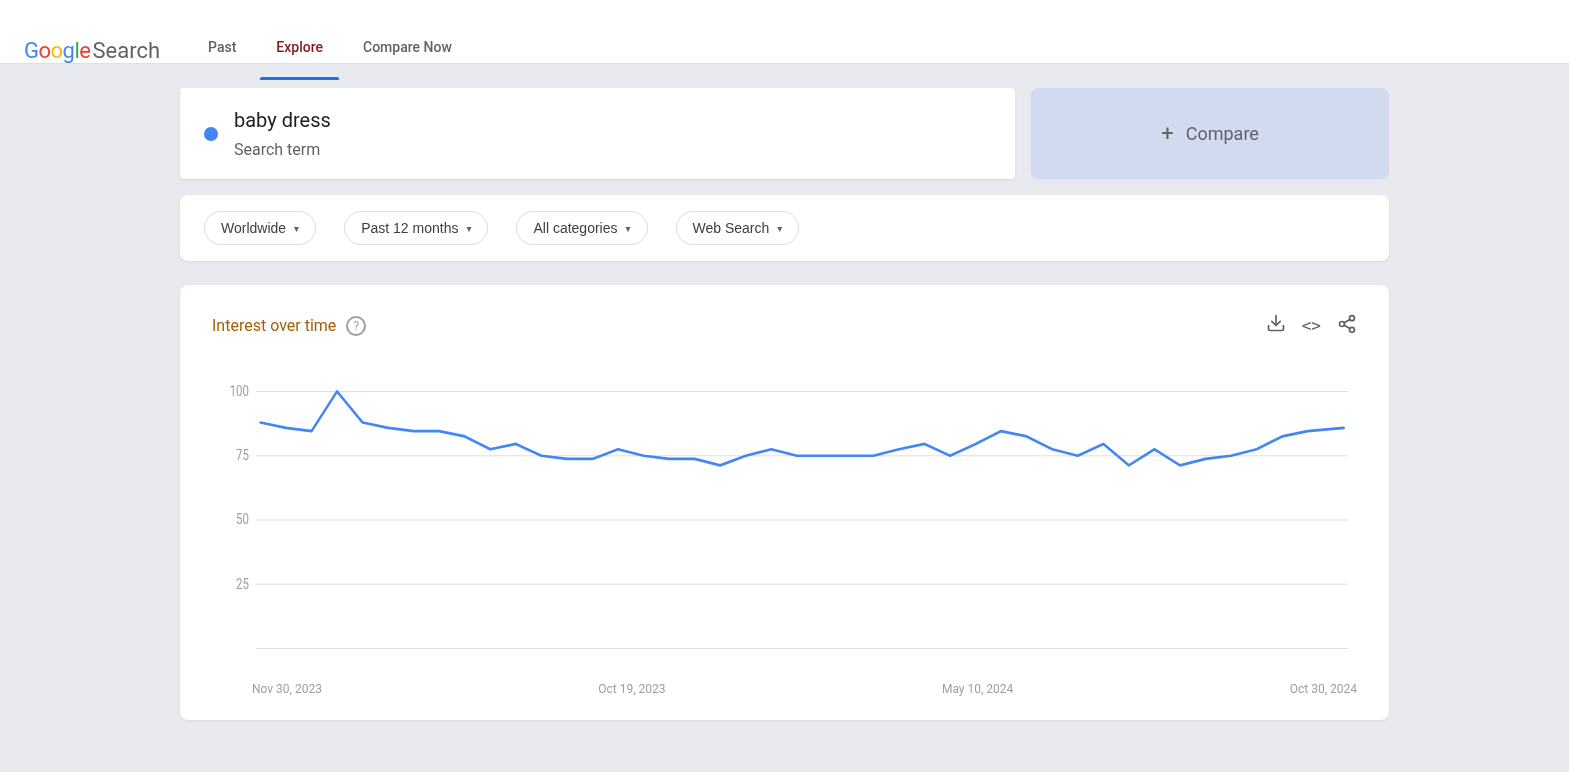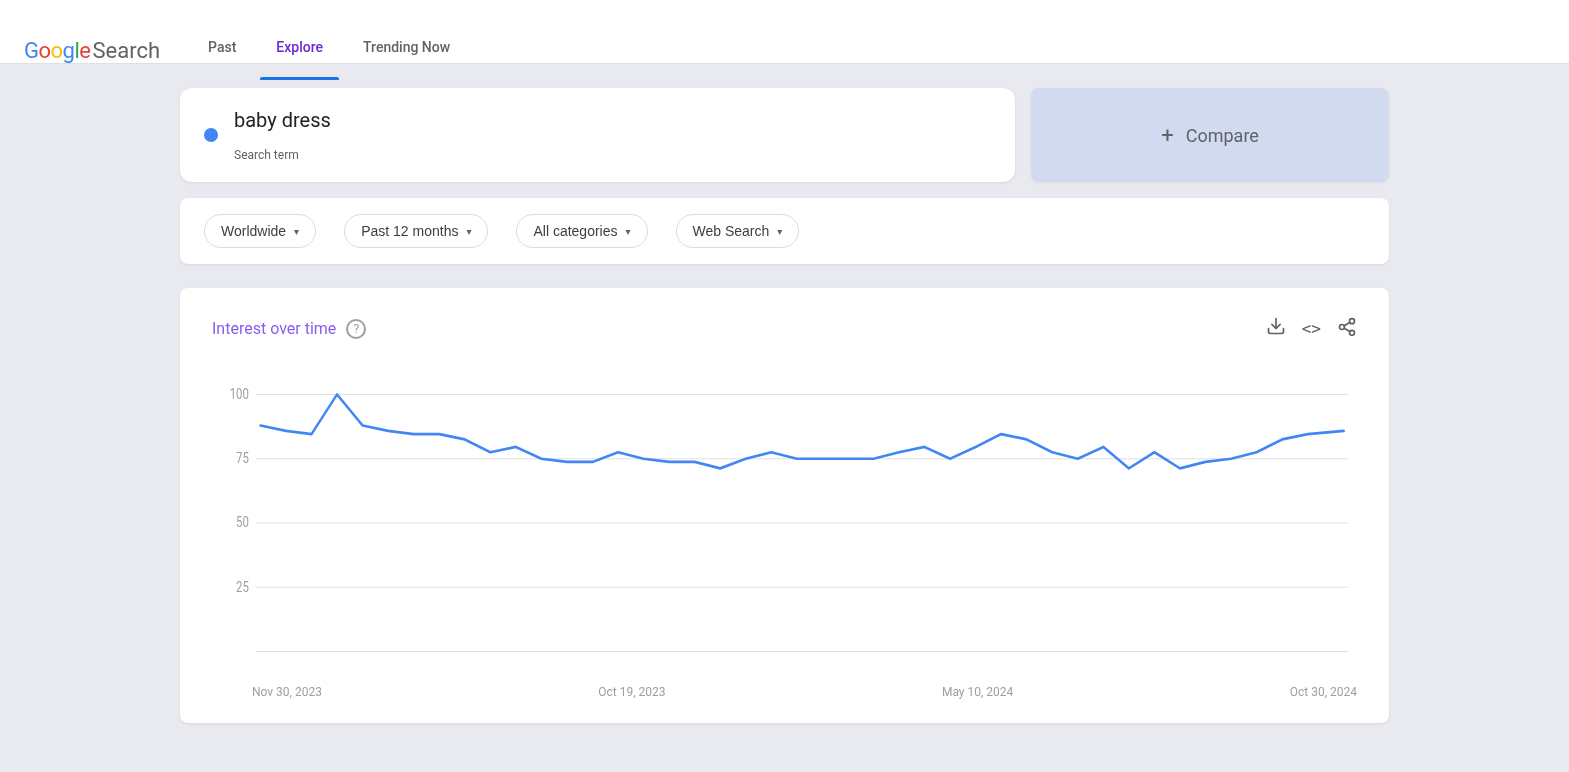--- a/index.html
+++ b/index.html
@@ -51,21 +51,21 @@
       padding: 8px 16px;
       font-size: 14px;
       color: #5f6368;
       cursor: pointer;
       border-radius: 4px;
       text-decoration: none;
       position: relative;
       font-weight: 500;
     }
     .nav-item.active {
-      color: #6d28d9;
+      color: #7f1d1d;
     }
     .nav-item.active::after {
       content: '';
       position: absolute;
       bottom: -17px;
       left: 0;
       right: 0;
       height: 3px;
       background: #1a73e8;
       border-radius: 2px 2px 0 0;
@@ -78,21 +78,21 @@
     }
 
     
     .search-section {
       display: flex;
       gap: 16px;
       margin-bottom: 16px;
     }
     .search-box {
       background: #fff;
-      border-radius: 12px;
+      border-radius: 4px;
       padding: 20px 24px;
       flex: 2.2;
       display: flex;
       align-items: center;
       gap: 16px;
       box-shadow: 0 1px 3px rgba(0,0,0,0.08);
     }
     .search-dot {
       width: 14px;
       height: 14px;
@@ -103,23 +103,23 @@
     .search-term-wrapper {
       display: flex;
       flex-direction: column;
     }
     .search-term {
       font-size: 20px;
       color: #202124;
       font-weight: 400;
     }
     .search-label {
-      font-size: 12px;
-      color: #5f6368;
-      margin-top: 16px;
+      font-size: 16px;
+      color: #5f6368;
+      margin-top: 8px;
     }
     .compare-box {
       background: #d2daf0;
       border-radius: 8px;
       flex: 1;
       display: flex;
       align-items: center;
       justify-content: center;
       gap: 12px;
       cursor: pointer;
@@ -177,21 +177,21 @@
       justify-content: space-between;
       margin-bottom: 32px;
     }
     .chart-title-row {
       display: flex;
       align-items: center;
       gap: 10px;
     }
     .chart-title {
       font-size: 16px;
-      color: #8b5cf6;
+      color: #a16207;
       font-weight: 400;
     }
     .help-icon {
       width: 20px;
       height: 20px;
       border-radius: 50%;
       border: 2px solid #9aa0a6;
       display: flex;
       align-items: center;
       justify-content: center;
@@ -233,21 +233,21 @@
 <div class="header">
   <div class="logo">
     <span class="logo-google">
       <span class="g-blue">G</span><span class="g-red">o</span><span class="g-yellow">o</span><span class="g-blue">g</span><span class="g-green">l</span><span class="g-red">e</span>
     </span>
     <span class="logo-trends">Search</span>
   </div>
   <nav class="nav">
     <a class="nav-item">Past</a>
     <a class="nav-item active">Explore</a>
-    <a class="nav-item">Trending Now</a>
+    <a class="nav-item">Compare Now</a>
   </nav>
 </div>
 
 <div class="main">
 
   <div class="search-section">
     <div class="search-box">
       <div class="search-dot"></div>
       <div class="search-term-wrapper">
         <span class="search-term">baby dress</span>

